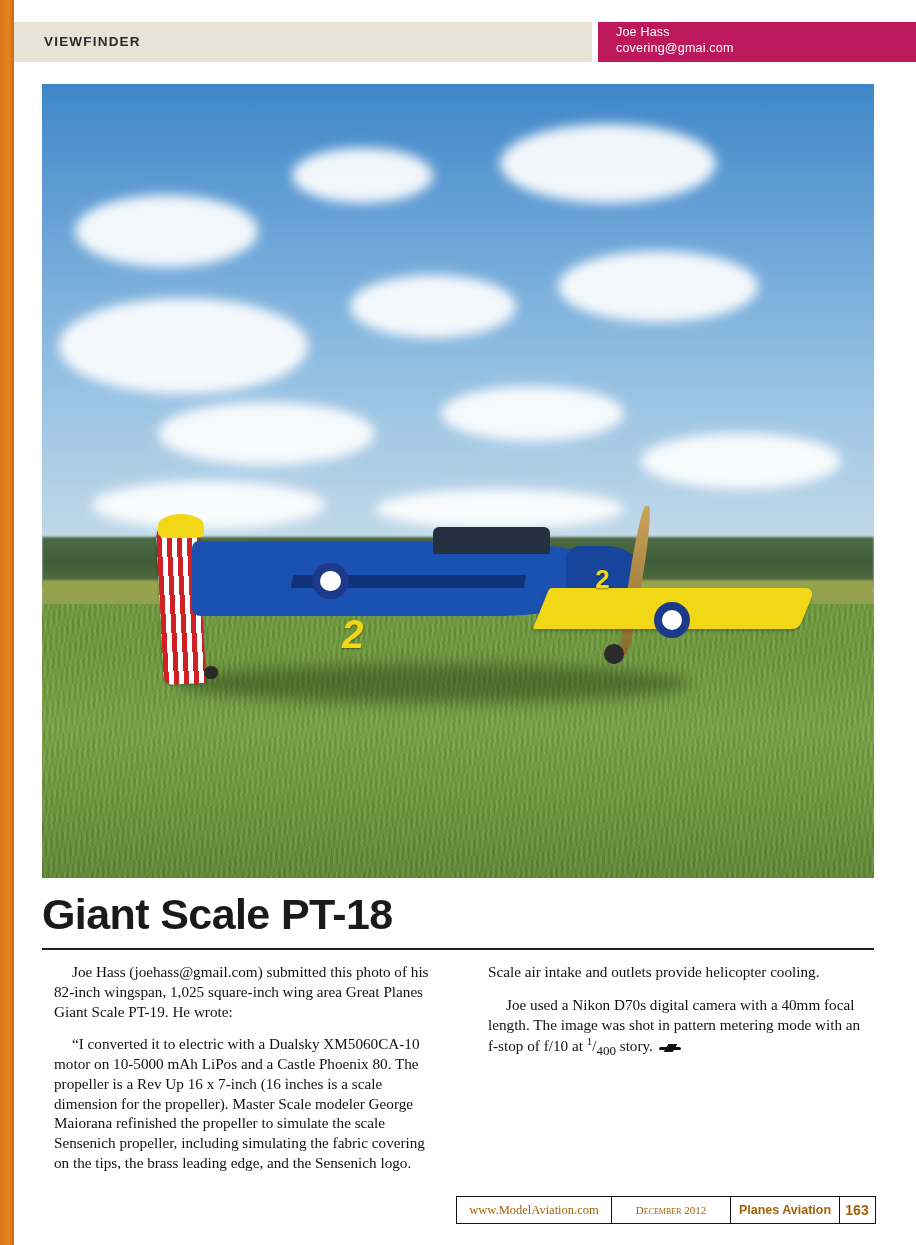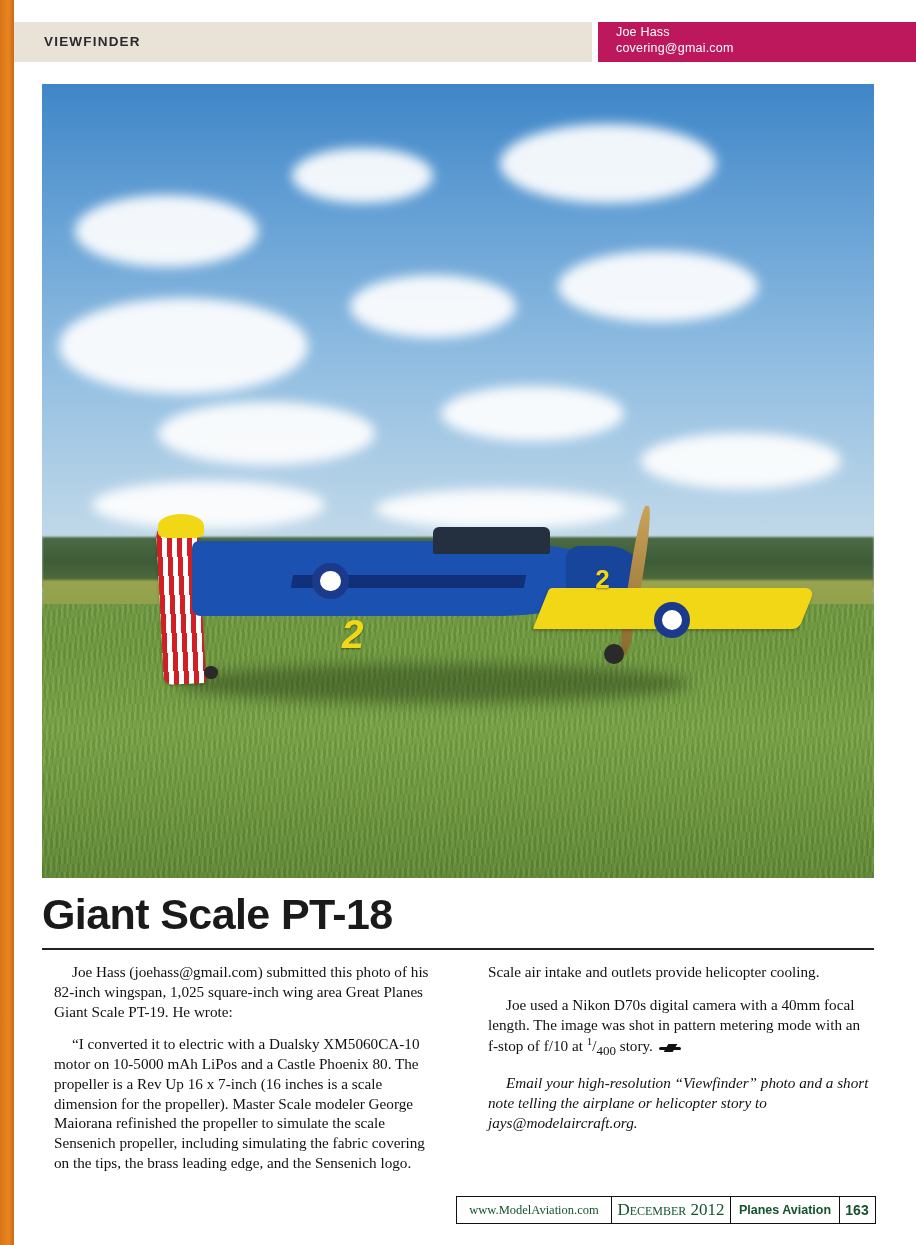--- a/index.html
+++ b/index.html
@@ -354,38 +354,38 @@
   
   .footer {
     position: absolute;
     left: 456px;
     top: 1196px;
     width: 418px;
     height: 26px;
     border: 1px solid #111111;
     font-family: "Liberation Serif", serif;
     font-size: 13px;
-    color: #14532d;
+    color: #a16207;
   }
   .footer .cell {
     position: absolute;
     top: 0;
     height: 26px;
     line-height: 26px;
     text-align: center;
   }
   .footer .divider {
     position: absolute;
     top: 0;
     width: 1px;
     height: 26px;
     background: #111111;
   }
   .f-url   { left: 0;   width: 154px; font-size: 12.5px; }
-  .f-date  { left: 155px; width: 118px; font-size: 17px; }
+  .f-date  { left: 155px; width: 118px; font-size: 11px; }
   .f-mag   { left: 274px; width: 108px; font-weight: bold; font-family: "Liberation Sans", sans-serif; font-size: 12.5px; }
   .f-page  { left: 383px; width: 34px; font-weight: bold; font-family: Liberation Sans, sans-serif; font-size: 14px; }
   .smallcaps { font-variant: small-caps; }
 </style>
 </head>
 <body>
 
 <div class="page">
 
   <div class="spine"></div>
@@ -446,21 +446,20 @@
   <div class="rule"></div>
 
   <div class="col col-left">
     <p class="indent">Joe Hass (joehass@gmail.com) submitted this photo of his 82-inch wingspan, 1,025 square-inch wing area Great Planes Giant Scale PT-19. He wrote:</p>
     <p class="indent">“I converted it to electric with a Dualsky XM5060CA-10 motor on 10-5000 mAh LiPos and a Castle Phoenix 80. The propeller is a Rev Up 16 x 7-inch (16 inches is a scale dimension for the propeller). Master Scale modeler George Maiorana refinished the propeller to simulate the scale Sensenich propeller, including simulating the fabric covering on the tips, the brass leading edge, and the Sensenich logo.</p>
   </div>
 
   <div class="col col-right">
     <p>Scale air intake and outlets provide helicopter cooling.</p>
     <p class="indent"><span>Joe used a Nikon D70s digital camera with a 40mm focal length. The image was shot in pattern metering mode with an f-stop of f/10 at </span><span class="sup">1</span>/<span class="frac">400</span><span> story.</span><span class="plane-dingbat"></span></p>
-    <p class="indent italic">Email your high-resolution “Viewfinder” photo and a short note telling the airplane or helicopter story to jays@modelaircraft.org.</p>
   </div>
 
   <div class="footer">
     <div class="cell f-url">www.ModelAviation.com</div>
     <div class="divider" style="left:154px;"></div>
     <div class="cell f-date smallcaps"><span>December</span>&nbsp;<span>2012</span></div>
     <div class="divider" style="left:273px;"></div>
     <div class="cell f-mag">Planes Aviation</div>
     <div class="divider" style="left:382px;"></div>
     <div class="cell f-page">163</div>

